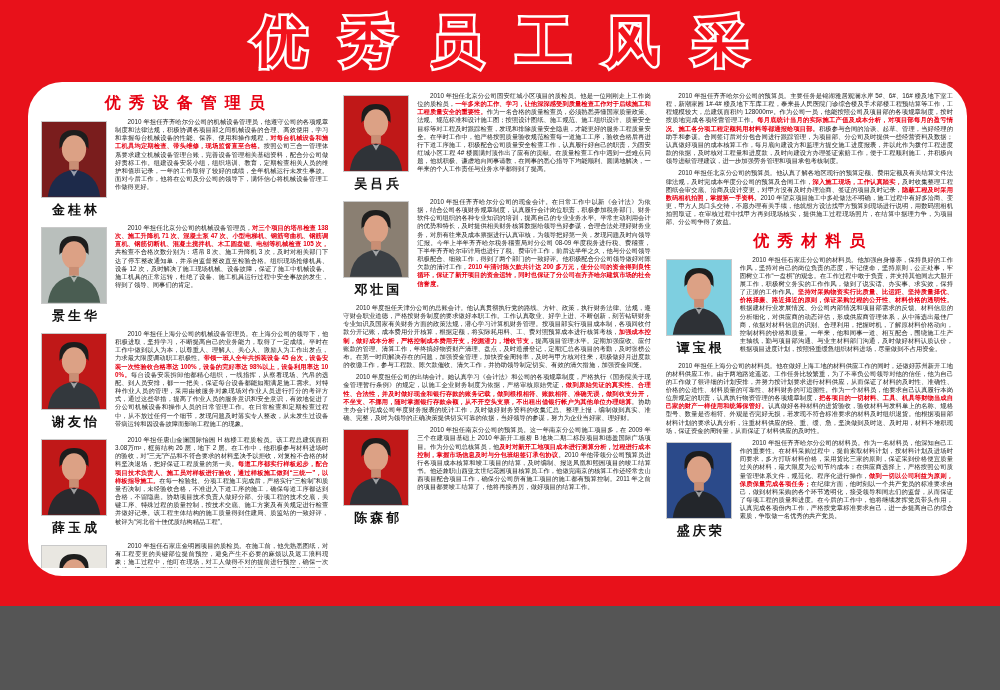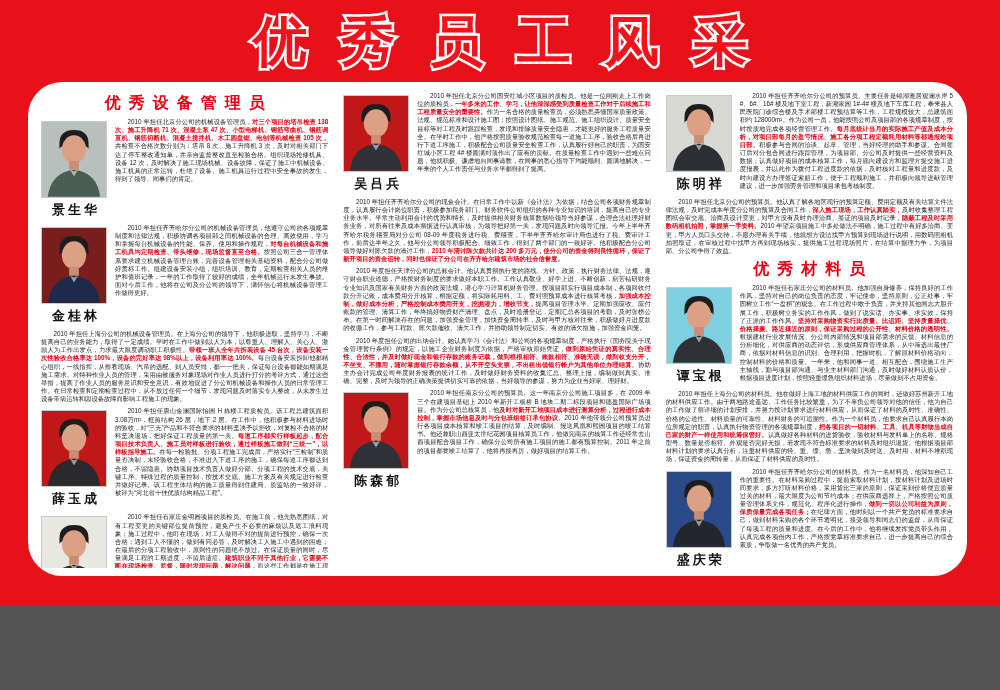--- a/index.html
+++ b/index.html
@@ -53,49 +53,61 @@
 </head>
 <body>
 
 <div class="board">
   <div class="title">优秀员工风采</div>
   <div class="panel" id="columns">
       <div class="column">
         <div class="section-header">优秀设备管理员</div>
         <div class="profile">
           <div class="photo-box">
+            <div class="photo" style="background: rgb(122, 29, 29);">
+              <svg viewBox="0 0 66 77" xmlns="http://www.w3.org/2000/svg">
+                <path d="M18 22 Q18 8 33 8 Q48 8 48 22 L48 28 Q48 24 33 23 Q18 24 18 28 Z" fill="#1d1d1d"></path>
+                <ellipse cx="33" cy="28" rx="12.5" ry="14.5" fill="#dca185"></ellipse>
+                <rect x="28" y="40" width="10" height="9" fill="#c98e74"></rect>
+                <path d="M6 77 Q9 52 33 49 Q57 52 60 77 Z" fill="#1d2a4a"></path>
+                <path d="M29 49 L33 56 L37 49 L33 51 Z" fill="#ffffff" opacity="0.55"></path>
+              </svg>
+            </div>
+            <div class="name">金桂林</div>
+          </div>
+          <p class="bio"><span class="seg">2010 年担任齐齐哈尔分公司的机械设备管理员，他遵守公司的各项规章制度和法律法规，积极协调各项目部之间机械设备的合理、高效使用，学习和掌握每台机械设备的性能、保养、使用和操作规程，</span><span class="seg red">对每台机械设备和施工机具均定期检查、带头维修，现场监督直至合格。</span><span class="seg">按照公司三合一管理体系要求建立机械设备管理台账，完善设备管理相关基础资料，配合分公司做好贯标工作。组建设备安装小组，组织培训、教育，定期检查相关人员的维护和值班记录，一年的工作取得了较好的成绩，全年机械运行未发生事故。面对今后工作，他将在公司及分公司的领导下，满怀信心将机械设备管理工作做得更好。</span></p>
+        </div>
+        <div class="profile">
+          <div class="photo-box">
             <div class="photo" style="background: rgb(185, 191, 188);">
               <svg viewBox="0 0 66 77" xmlns="http://www.w3.org/2000/svg">
                 <path d="M18 22 Q18 8 33 8 Q48 8 48 22 L48 28 Q48 24 33 23 Q18 24 18 28 Z" fill="#1d1d1d"></path>
                 <ellipse cx="33" cy="28" rx="12.5" ry="14.5" fill="#dca185"></ellipse>
                 <rect x="28" y="40" width="10" height="9" fill="#c98e74"></rect>
                 <path d="M6 77 Q9 52 33 49 Q57 52 60 77 Z" fill="#4a5d52"></path>
                 <path d="M29 49 L33 56 L37 49 L33 51 Z" fill="#ffffff" opacity="0.55"></path>
               </svg>
             </div>
             <div class="name">景生华</div>
           </div>
           <p class="bio"><span class="seg">2010 年担任北京分公司的机械设备管理员，</span><span class="seg red">对三个项目的塔吊检查 138 次、施工升降机 71 次、混凝土泵 47 次、小型电梯机、钢筋弯曲机、钢筋调直机、钢筋切断机、混凝土搅拌机、木工圆盘锯、电刨等机械检查 105 次，</span><span class="seg">共检查不合格次数分别为：塔吊 8 次、施工升降机 3 次，及时对相关部门下达了停车整改通知单，并亲自监督整改直至检验合格。组织现场抢修机具、设备 12 次，及时解决了施工现场机械、设备故障，保证了施工中机械设备、施工机具的正常运转，杜绝了设备、施工机具运行过程中安全事故的发生，得到了领导、同事们的肯定。</span></p>
         </div>
         <div class="profile">
           <div class="photo-box">
-            <div class="photo" style="background: rgb(122, 29, 29);">
-              <svg viewBox="0 0 66 77" xmlns="http://www.w3.org/2000/svg">
-                <path d="M18 22 Q18 8 33 8 Q48 8 48 22 L48 28 Q48 24 33 23 Q18 24 18 28 Z" fill="#1d1d1d"></path>
-                <ellipse cx="33" cy="28" rx="12.5" ry="14.5" fill="#dca185"></ellipse>
-                <rect x="28" y="40" width="10" height="9" fill="#c98e74"></rect>
-                <path d="M6 77 Q9 52 33 49 Q57 52 60 77 Z" fill="#1d2a4a"></path>
-                <path d="M29 49 L33 56 L37 49 L33 51 Z" fill="#ffffff" opacity="0.55"></path>
-              </svg>
-            </div>
-            <div class="name">金桂林</div>
-          </div>
-          <p class="bio"><span class="seg">2010 年担任齐齐哈尔分公司的机械设备管理员，他遵守公司的各项规章制度和法律法规，积极协调各项目部之间机械设备的合理、高效使用，学习和掌握每台机械设备的性能、保养、使用和操作规程，</span><span class="seg red">对每台机械设备和施工机具均定期检查、带头维修，现场监督直至合格。</span><span class="seg">按照公司三合一管理体系要求建立机械设备管理台账，完善设备管理相关基础资料，配合分公司做好贯标工作。组建设备安装小组，组织培训、教育，定期检查相关人员的维护和值班记录，一年的工作取得了较好的成绩，全年机械运行未发生事故。面对今后工作，他将在公司及分公司的领导下，满怀信心将机械设备管理工作做得更好。</span></p>
-        </div>
-        <div class="profile">
+            <div class="photo" style="background: rgb(192, 24, 24);">
+              <svg viewBox="0 0 66 77" xmlns="http://www.w3.org/2000/svg">
+                <path d="M18 22 Q18 8 33 8 Q48 8 48 22 L48 28 Q48 24 33 23 Q18 24 18 28 Z" fill="#1d1d1d"></path>
+                <ellipse cx="33" cy="28" rx="12.5" ry="14.5" fill="#dca185"></ellipse>
+                <rect x="28" y="40" width="10" height="9" fill="#c98e74"></rect>
+                <path d="M6 77 Q9 52 33 49 Q57 52 60 77 Z" fill="#33383d"></path>
+                <path d="M29 49 L33 56 L37 49 L33 51 Z" fill="#ffffff" opacity="0.55"></path>
+              </svg>
+            </div>
+            <div class="name">谢友怡</div>
+          </div>
           <p class="bio"><span class="seg">2010 年担任上海分公司的机械设备管理员。在上海分公司的领导下，他积极进取，坚持学习，不断提高自己的业务能力，取得了一定成绩。平时在工作中做到以人为本，以尊重人、理解人、关心人、激励人为工作出发点，力求最大限度调动职工积极性。</span><span class="seg red">带领一班人全年共拆装设备 45 台次，设备安装一次性验收合格率达 100%，设备的完好率达 98%以上，设备利用率达 100%。</span><span class="seg">每台设备安装拆卸他都精心组织，一线指挥，从察看现场、汽吊的选配、到人员安排，都一一把关，保证每台设备都能如期满足施工需求。对特种作业人员的管理，采用由被服务对象现场对作业人员进行打分的考评方式，通过这些举措，提高了作业人员的服务意识和安全意识，有效地促进了分公司机械设备和操作人员的日常管理工作。在日常检查和定期检查过程中，从不放过任何一个细节，发现问题及时落实专人整改，从未发生过设备带病运转和因设备故障而影响工程施工的现象。</span></p>
         </div>
         <div class="profile">
           <div class="photo-box">
             <div class="photo" style="background: rgb(192, 24, 24);">
               <svg viewBox="0 0 66 77" xmlns="http://www.w3.org/2000/svg">
                 <path d="M18 22 Q18 8 33 8 Q48 8 48 22 L48 28 Q48 24 33 23 Q18 24 18 28 Z" fill="#1d1d1d"></path>
                 <ellipse cx="33" cy="28" rx="12.5" ry="14.5" fill="#dca185"></ellipse>
                 <rect x="28" y="40" width="10" height="9" fill="#c98e74"></rect>
                 <path d="M6 77 Q9 52 33 49 Q57 52 60 77 Z" fill="#2a2a2e"></path>
@@ -132,20 +144,32 @@
                 <rect x="28" y="40" width="10" height="9" fill="#c98e74"></rect>
                 <path d="M6 77 Q9 52 33 49 Q57 52 60 77 Z" fill="#2f3338"></path>
                 <path d="M29 49 L33 56 L37 49 L33 51 Z" fill="#ffffff" opacity="0.55"></path>
               </svg>
             </div>
             <div class="name">吴吕兵</div>
           </div>
           <p class="bio"><span class="seg">2010 年担任北京分公司固安红城小区项目的质检员。他是一位刚刚走上工作岗位的质检员，</span><span class="seg red">一年多来的工作、学习，让他深深感受到质量检查工作对于后续施工和工程质量安全的重要性。</span><span class="seg">作为一名合格的质量检查员，必须熟悉弄懂国家质量政策、法规、规范标准和设计施工图；按照设计图纸、施工规范、施工组织设计、质量安全目标等对工程及时跟踪检查，发现和排除质量安全隐患，才能更好的服务工程质量安全。在平时工作中，他严格按照质量验收规范检查每一道施工工序，验收合格后再进行下道工序施工，积极配合公司质量安全检查工作，认真履行好自己的职责，为固安红城小区工程 4# 楼圆满封顶作出了应有的贡献。在质量检查工作中遇到一些难点问题，他就积极、谦虚地向同事请教，在同事的悉心指导下均能顺利、圆满地解决，一年来的个人工作责任与业务水平都得到了提高。</span></p>
         </div>
         <div class="profile">
+          <div class="photo-box">
+            <div class="photo" style="background: rgb(138, 127, 114);">
+              <svg viewBox="0 0 66 77" xmlns="http://www.w3.org/2000/svg">
+                <path d="M18 22 Q18 8 33 8 Q48 8 48 22 L48 28 Q48 24 33 23 Q18 24 18 28 Z" fill="#1d1d1d"></path>
+                <ellipse cx="33" cy="28" rx="12.5" ry="14.5" fill="#dca185"></ellipse>
+                <rect x="28" y="40" width="10" height="9" fill="#c98e74"></rect>
+                <path d="M6 77 Q9 52 33 49 Q57 52 60 77 Z" fill="#3a3f44"></path>
+                <path d="M29 49 L33 56 L37 49 L33 51 Z" fill="#ffffff" opacity="0.55"></path>
+              </svg>
+            </div>
+            <div class="name">邓壮国</div>
+          </div>
           <p class="bio"><span class="seg">2010 年担任齐齐哈尔分公司的现金会计。在日常工作中以新《会计法》为依据，结合公司各项财务规章制度，认真履行会计岗位职责，积极参加税务部门、财务软件公司组织的各种专业知识的培训，提高自己的专业业务水平。平常主动利用会计的优势和特长，及时提供相关财务核算数据给领导当好参谋，合理合法处理好财务业务，对所有往来及成本票据进行认真审核，为领导把好第一关，发现问题及时向领导汇报。今年上半年齐齐哈尔税务稽查局对分公司 08-09 年度税务进行税、费稽查，下半年齐齐哈尔审计局也进行了税、费审计工作，前后达半年之久，他与分公司领导积极配合、细致工作，得到了两个部门的一致好评。他积极配合分公司领导做好对陈欠款的清讨工作，</span><span class="seg red">2010 年清讨陈欠款共计达 200 多万元，使分公司的资金得到良性循环，保证了新开项目的资金运转，同时也保证了分公司在齐齐哈尔建筑市场的社会信誉度。</span></p>
         </div>
         <div class="profile">
           <p class="bio"><span class="seg">2010 年度担任天津分公司的总账会计。他认真贯彻执行党的路线、方针、政策，执行财务法律、法规，遵守财会职业道德，严格按财务制度的要求做好本职工作。工作认真敬业、好学上进、不断创新，刻苦钻研财务专业知识及国家有关财务方面的政策法规，潜心学习计算机财务管理。按项目部实行项目成本制，各项回收付款分开记账，成本费用分开核算，根据定额，将实际耗用料、工、费对照预算成本进行核算考核，</span><span class="seg red">加强成本控制，做好成本分析，严格控制成本费用开支，挖掘潜力，增收节支，</span><span class="seg">提高项目管理水平。定期加强应收、应付账款的管理、清算工作，年终搞好物资财产清理、盘点，及时造册登记，定期汇总各项目的考勤，及时张榜公布。在第一时间解决存在的问题，加强资金管理，加快资金周转率，及时与甲方核对往来，积极做好月进度款的收缴工作，参与工程款、陈欠款催收、清欠工作，并协助领导制定切实、有效的清欠措施，加强资金回笼。</span></p>
         </div>
         <div class="profile">
           <p class="bio"><span class="seg">2010 年度担任公司的出纳会计。她认真学习《会计法》和公司的各项规章制度，严格执行《国务院关于现金管理暂行条例》的规定，以施工企业财务制度为依据，严格审核原始凭证，</span><span class="seg red">做到原始凭证的真实性、合理性、合法性，并及时做好现金和银行存款的账务记载，做到根根相符、账款相符、准确无误，做到收支分开，不坐支、不挪用，随时掌握银行存款余额，从不开空头支票，不出租出借银行帐户为其他单位办理结算</span><span class="seg">。协助主办会计完成公司年度财务报表的统计工作，及时做好财务资料的收集汇总、整理上报，编制做到真实、准确、完整，及时为领导的正确决策提供切实可靠的依据，当好领导的参谋，努力为企业当好家、理好财。</span></p>
         </div>
         <div class="profile">
           <div class="photo-box">
@@ -158,32 +182,20 @@
                 <path d="M29 49 L33 56 L37 49 L33 51 Z" fill="#ffffff" opacity="0.55"></path>
               </svg>
             </div>
             <div class="name">陈森郁</div>
           </div>
           <p class="bio"><span class="seg">2010 年担任南京分公司的预算员。这一年南京分公司施工项目多，在 2009 年三个在建项目基础上 2010 年新开工板桥 B 地块二期二标段项目和德盈国际广场项目。作为分公司总核算员，他</span><span class="seg red">及时对新开工地项目成本进行测算分析，过程进行成本控制，掌握市场信息及时与分包班组签订承包协议</span><span class="seg">。2010 年他带领分公司预算员进行各项目成本核算和竣工项目的结算，及时编制、报送凤凰和熙园项目的竣工结算书。他还兼职山西亚太世纪花园项目核算员工作，他做完南京的核算工作还经常去山西项目配合项目工作，确保分公司所有施工项目的施工都有预算控制。2011 年之前的项目都要竣工结算了，他将再接再厉，做好项目的结算工作。</span></p>
         </div>
       </div>
       <div class="column">
         <div class="profile">
-          <div class="photo-box">
-            <div class="photo" style="background: rgb(217, 217, 212);">
-              <svg viewBox="0 0 66 77" xmlns="http://www.w3.org/2000/svg">
-                <path d="M18 22 Q18 8 33 8 Q48 8 48 22 L48 28 Q48 24 33 23 Q18 24 18 28 Z" fill="#1d1d1d"></path>
-                <ellipse cx="33" cy="28" rx="12.5" ry="14.5" fill="#dca185"></ellipse>
-                <rect x="28" y="40" width="10" height="9" fill="#c98e74"></rect>
-                <path d="M6 77 Q9 52 33 49 Q57 52 60 77 Z" fill="#2b2e33"></path>
-                <path d="M29 49 L33 56 L37 49 L33 51 Z" fill="#ffffff" opacity="0.55"></path>
-              </svg>
-            </div>
-            <div class="name">陈明祥</div>
-          </div>
           <p class="bio"><span class="seg">2010 年担任齐齐哈尔分公司的预算员。主要任务是锦湖雅居观澜水岸 5#、6#、16# 楼及地下室工程，新潮家园 1#-4# 楼及地下车库工程，泰来县人民医院门诊综合楼及手术部楼工程预结算等工作，工程规模较大，总建筑面积约 128000m²。作为公司一员，他能按照公司及项目部的各项规章制度，按时按质地完成各项经营管理工作。</span><span class="seg red">每月底统计当月的实际施工产值及成本分析，对项目部每月的盈亏情况、施工各分项工程定额耗用材料等都通报给项目部。</span><span class="seg">积极参与合同的洽谈、起草、管理，当好经理的助手和参谋。合同签订后对分包合同进行跟踪管理，为项目部、分公司及时提供一些经营资料及数据；认真做好项目的成本核算工作，每月底向建设方和监理方提交施工进度报表，并以此作为拨付工程进度款的依据，及时核对工程量和进度款，及时向建设方办理签证索赔工作，便于工程顺利施工，并积极向领导进献管理建议，进一步加强劳务管理和项目承包考核制度。</span></p>
         </div>
         <div class="profile">
           <p class="bio"><span class="seg">2010 年担任北京分公司的预算员。他认真了解各地区现行的预算定额、费用定额及有关结算文件法律法规，及时完成本年度分公司的预算及合同工作，</span><span class="seg red">深入施工现场，工作认真踏实，</span><span class="seg">及时收集整理工程图纸会审交底、洽商及设计变更，对甲方没有及时办理洽商、签证的项目及时记录，</span><span class="seg red">隐蔽工程及时采用数码相机拍照，掌握第一手资料。</span><span class="seg">2010 年望京项目施工中多处做法不明确，施工过程中有好多洽商、变更，甲方人员口头交待，不愿办理有关手续，他就想方设法找甲方预算到现场进行说明，用数码照相机拍照取证，在审核过程中找甲方再到现场核实，提供施工过程现场照片，在结算中据理力争，为项目部、分公司争得了效益。</span></p>
         </div>
         <div class="section-header">优秀材料员</div>
         <div class="profile">
           <div class="photo-box">
             <div class="photo" style="background: rgb(126, 207, 224);">
               <svg viewBox="0 0 66 77" xmlns="http://www.w3.org/2000/svg">

